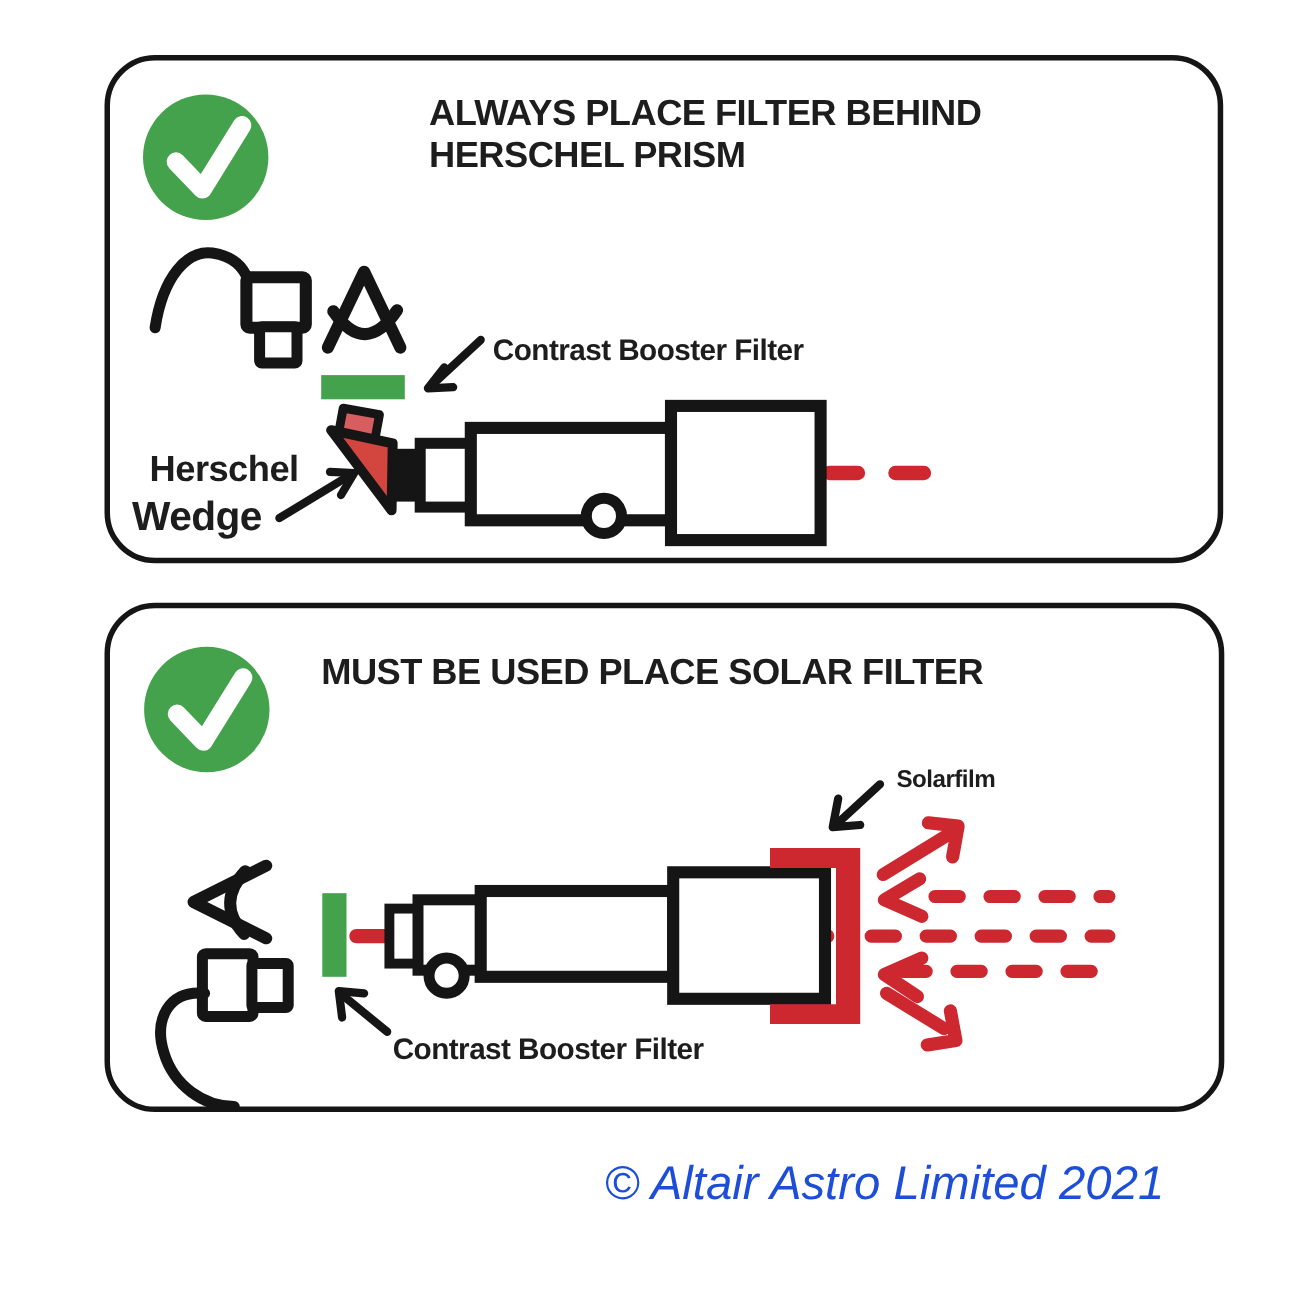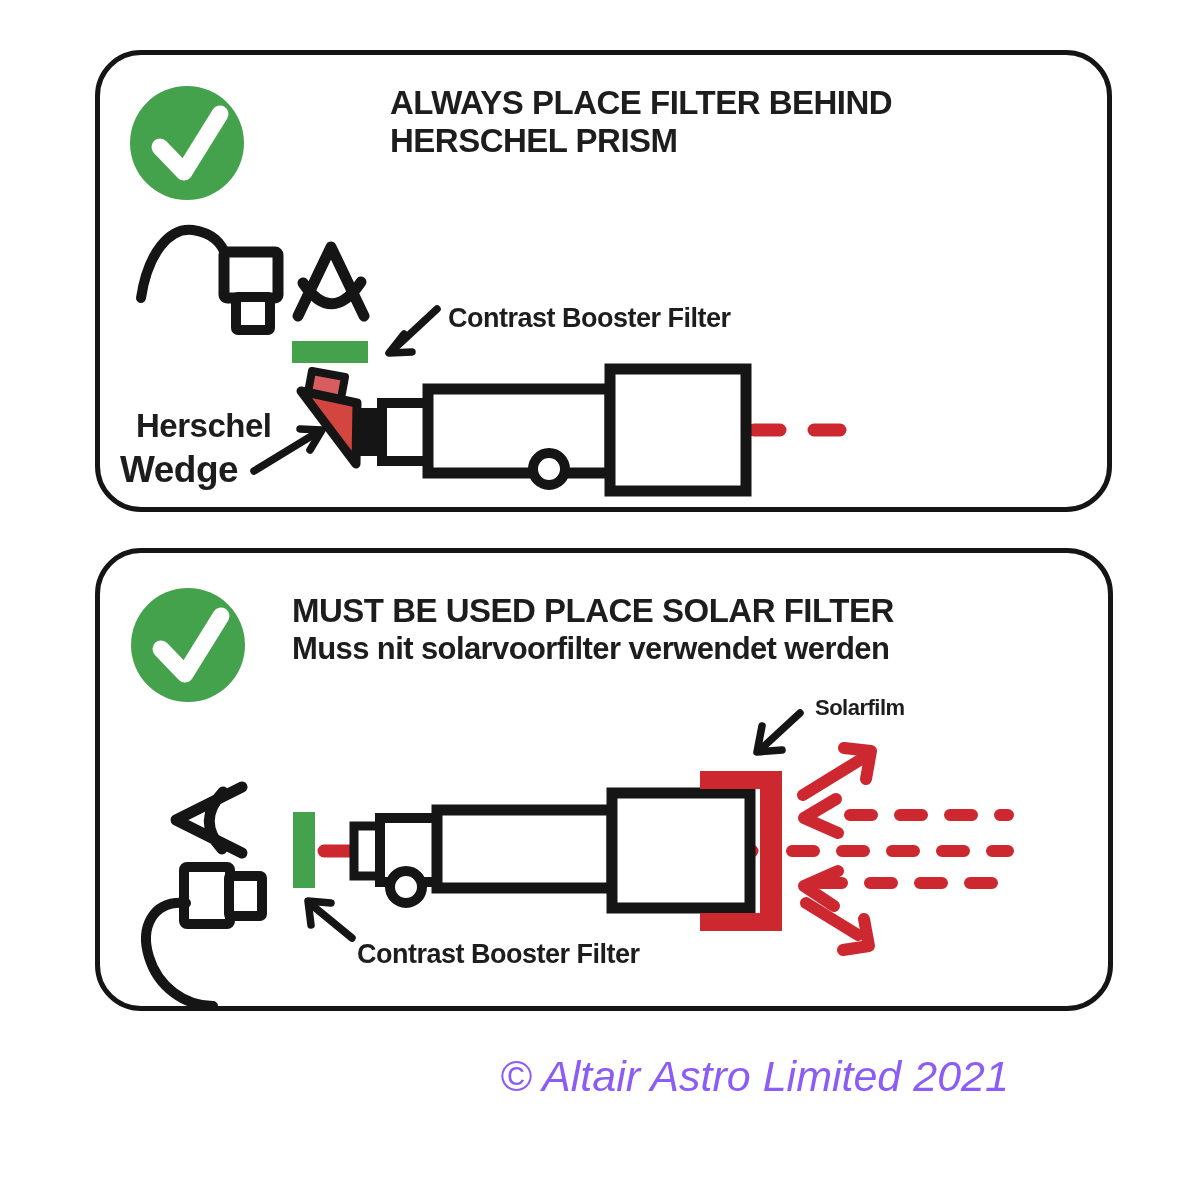--- a/index.html
+++ b/index.html
@@ -11,21 +11,21 @@
     position:absolute;border:5px solid var(--dark,#151515);border-radius:46px;
     background:#ffffff;box-sizing:border-box;
   }
   .panel-top{left:95px;top:50px;width:1017px;height:462px;}
   .panel-bottom{left:95px;top:548px;width:1018px;height:463px;}
   .overlay{position:absolute;left:0;top:0;width:1194px;height:1182px;z-index:2;}
   .txt{position:absolute;z-index:3;line-height:1;white-space:nowrap;color:#1d1d1d;}
   .h1{font-size:33px;font-weight:700;letter-spacing:-0.5px;}
   .h2{font-size:30px;font-weight:700;letter-spacing:-0.6px;}
   .lbl{font-size:27px;font-weight:700;letter-spacing:-0.5px;}
-  .copyright{font-size:43px;font-style:italic;color:#8b5cf6;text-align:left;}
+  .copyright{font-size:43px;font-style:italic;color:#1d4ed8;text-align:center;}
   
   .ln{stroke:var(--dark,#151515);fill:none;stroke-linecap:round;stroke-linejoin:round;}
   .box{stroke:var(--dark,#151515);fill:#ffffff;}
   .beam{stroke:var(--red,#cd2730);fill:none;stroke-width:13;stroke-linecap:round;stroke-dasharray:26 34;}
   .ray{stroke:var(--red,#cd2730);fill:none;stroke-width:12;stroke-linecap:round;stroke-dasharray:22 28;}
   .rarrow{stroke:var(--red,#cd2730);fill:none;stroke-width:12;stroke-linecap:round;stroke-linejoin:round;}
   .karrow{stroke:var(--dark,#151515);fill:none;stroke-width:7.5;stroke-linecap:round;stroke-linejoin:round;}
   .greenfill{fill:var(--green,#44a24c);}
   .redfill{fill:var(--red,#cd2730);}
 </style>
@@ -134,20 +134,19 @@
   </svg>
 
   <div class="txt h1" style="left:390px;top:124px;">HERSCHEL PRISM</div>
   <div class="txt h1" style="left:390px;top:86px;">ALWAYS PLACE FILTER BEHIND</div>
 
   <div class="txt lbl" style="left:448px;top:305px;">Contrast Booster Filter</div>
   <div class="txt lbl" style="left:120px;top:409px;font-size:33px;margin-left:16px;">Herschel</div>
   <div class="txt lbl" style="left:120px;top:451px;font-size:37px;">Wedge</div>
 
   <div class="txt h1" style="left:292px;top:594px;">MUST BE USED PLACE SOLAR FILTER</div>
-  <div class="txt h2" style="left:292px;top:633px;font-size:31px;">Muss nit solarvoorfilter verwendet werden</div>
 
   <div class="txt lbl" style="left:815px;top:697px;font-size:22px;">Solarfilm</div>
   <div class="txt lbl" style="left:357px;top:941px;">Contrast Booster Filter</div>
 
   <div class="txt copyright" style="left:500px;top:1055px;width:608px;">© Altair Astro Limited 2021</div>
 
 </div>
 
 </body></html>

